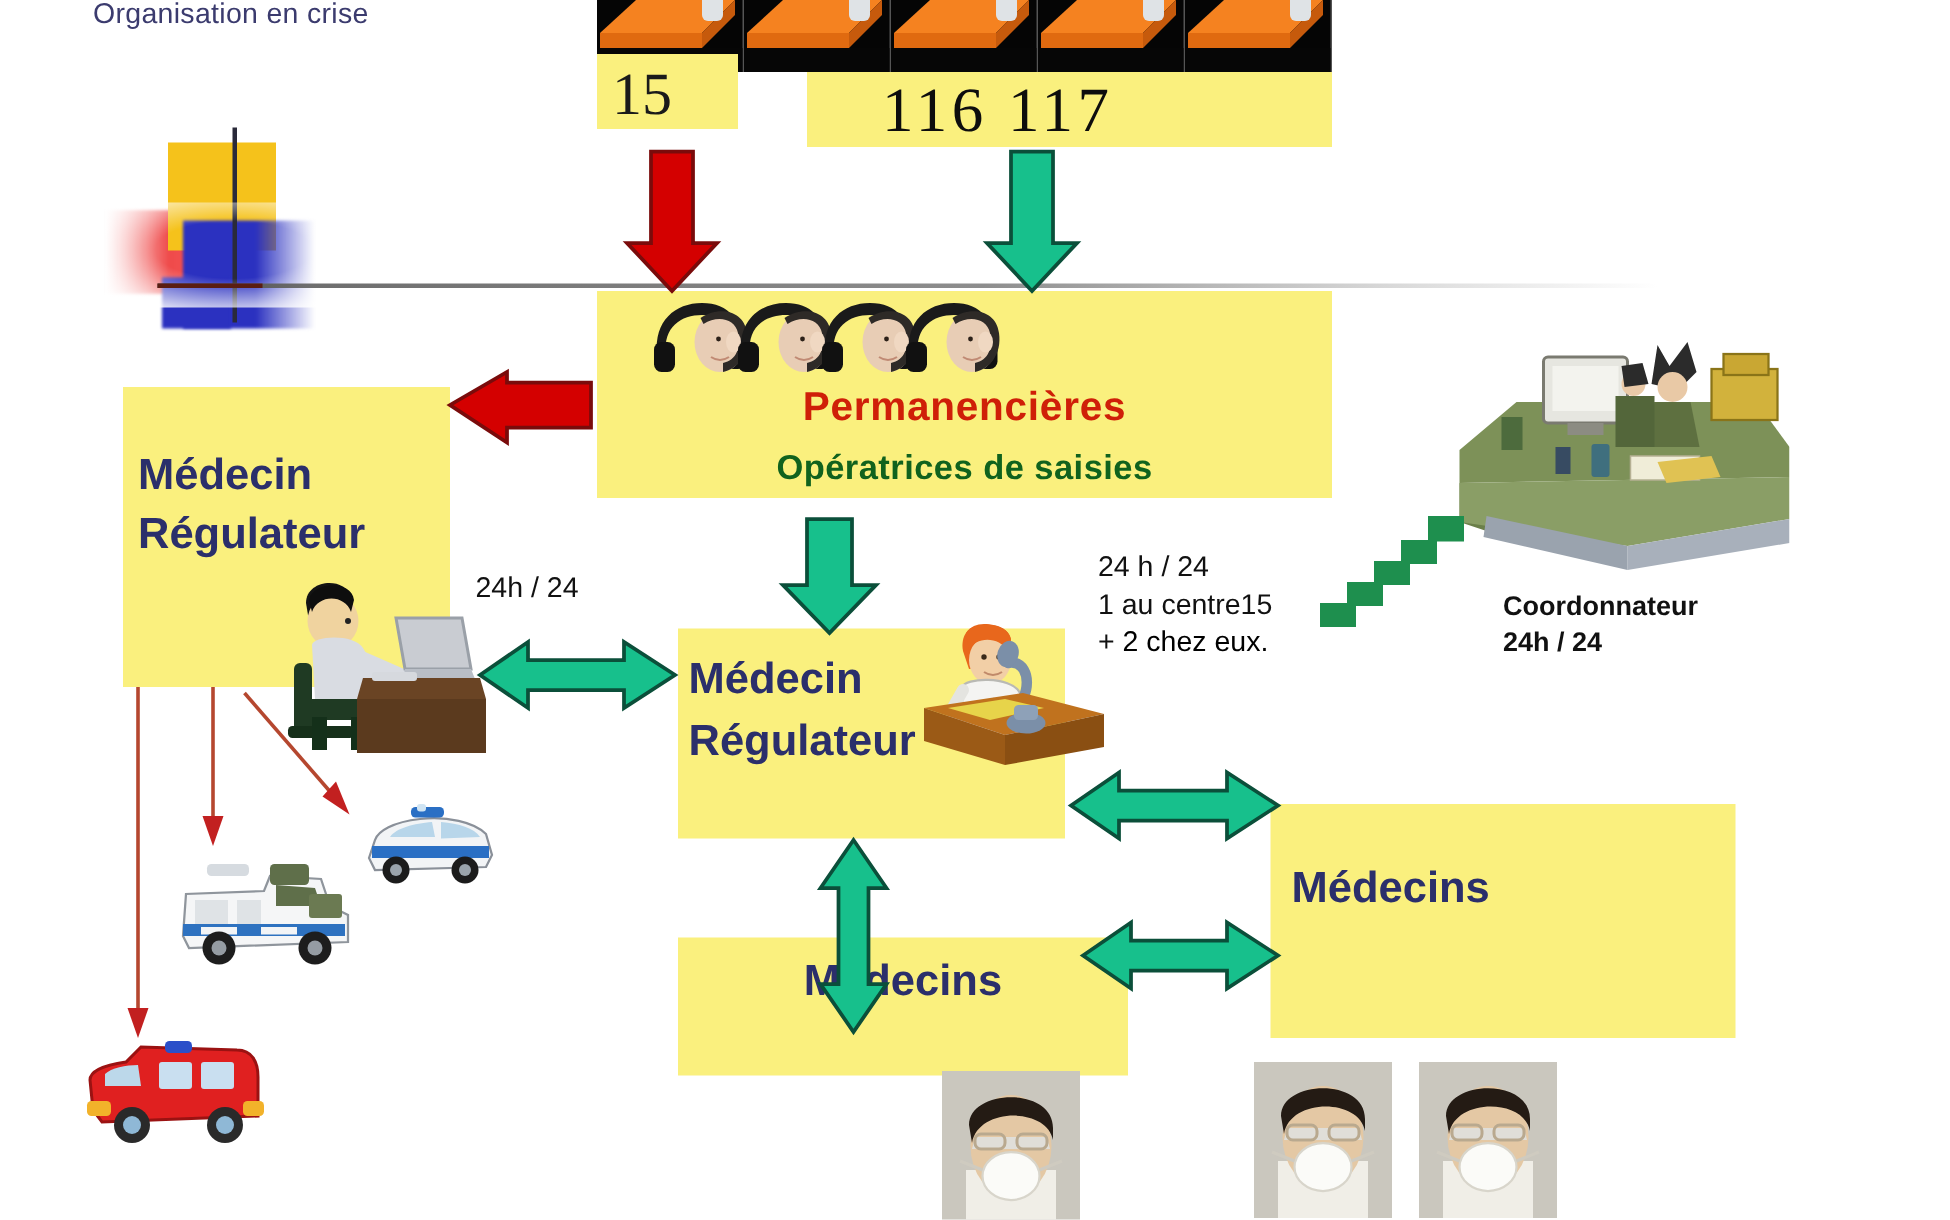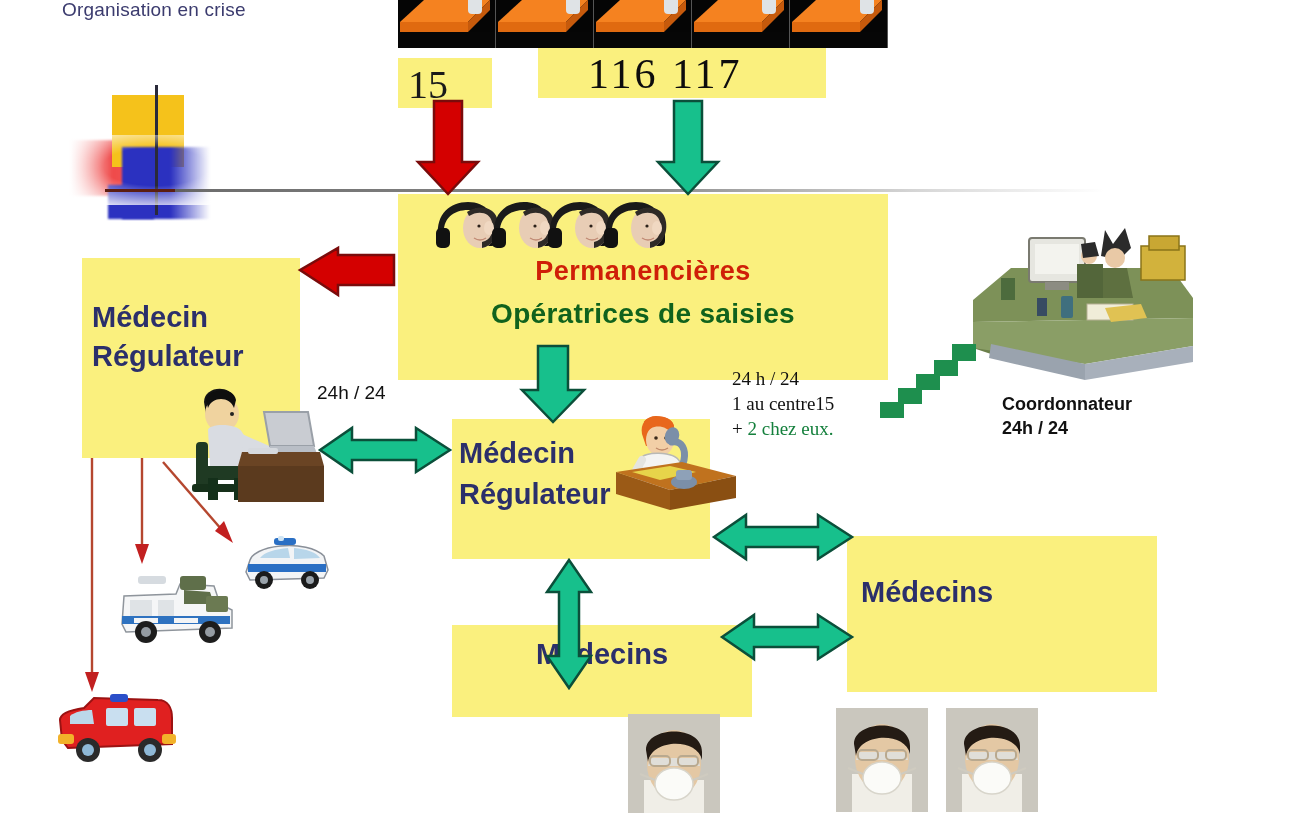--- a/index.html
+++ b/index.html
@@ -37,40 +37,40 @@
   
   .hrule{
     left:105px;top:189px;width:1000px;height:3px;
     background:linear-gradient(90deg,#3a3a3a 0%,#6e6e6e 10%,#8d8d8d 55%,#d8d8d8 82%,rgba(255,255,255,0) 100%);
   }
   .hrule-dark{left:105px;top:189px;width:70px;height:3px;background:#5a1d12;}
 
   
   .ybox{background:#faf07e;}
 
-  #box-15{left:398px;top:58px;width:94px;height:50px;}
+  #box-15{left:398px;top:36px;width:94px;height:50px;}
   #box-15 .num{
     position:absolute;left:10px;top:3px;
     font-family:"Liberation Serif",serif;font-size:40px;color:#1a1a1a;
   }
-  #box-116{left:538px;top:48px;width:288px;height:50px;}
+  #box-116{left:538px;top:48px;width:350px;height:50px;}
   #box-116 .num{
     position:absolute;left:50px;top:2px;
     font-family:"Liberation Serif",serif;font-size:42px;color:#0d0d0d;letter-spacing:3px;
   }
 
   
-  #box-oper{left:398px;top:194px;width:490px;height:186px;}
+  #box-oper{left:398px;top:194px;width:490px;height:138px;}
   .oper-line1{
     position:absolute;left:0;top:62px;width:100%;text-align:center;
     font-size:27px;font-weight:bold;color:#cf1f08;letter-spacing:.5px;
   }
   .oper-line2{
     position:absolute;left:0;top:104px;width:100%;text-align:center;
-    font-size:28px;font-weight:bold;color:#10621d;letter-spacing:.3px;
+    font-size:23px;font-weight:bold;color:#10621d;letter-spacing:.3px;
   }
   .headsets{position:absolute;left:36px;top:4px;display:flex;gap:0px;}
 
   
   #box-samu{left:82px;top:258px;width:218px;height:200px;}
   .samu-txt{
     position:absolute;left:10px;top:40px;
     font-size:29px;font-weight:bold;color:#2b2f6b;line-height:39px;
   }
 
@@ -91,22 +91,22 @@
   
   #box-effecteurs{left:847px;top:536px;width:310px;height:156px;}
   .effecteurs-txt{
     position:absolute;left:14px;top:36px;
     font-size:29px;font-weight:bold;color:#2b2f6b;line-height:40px;
   }
 
   
   .anno{font-family:"Liberation Sans",sans-serif;color:#111;font-size:19px;line-height:25px;}
   #anno-24-left{left:317px;top:380px;}
-  #anno-centre{left:732px;top:366px;font-family:Liberation Serif, serif;}
-  #anno-centre .red{color:#15803d;}
+  #anno-centre{left:732px;top:366px;}
+  #anno-centre .red{color:#000000;}
   #anno-coord{left:1002px;top:392px;font-size:18px;line-height:24px;color:#111;font-weight:bold;}
 
   
   svg.arrowlayer{position:absolute;left:0;top:0;width:1300px;height:813px;pointer-events:none;}
 
   
   .phone-strip{left:398px;top:-26px;width:490px;height:74px;display:flex;background:#0a0a0a;}
   .phone-cell{width:98px;height:74px;position:relative;border-right:1px solid #555;background:#050505;overflow:hidden;}
   .face-photo{width:92px;height:104px;}
 

